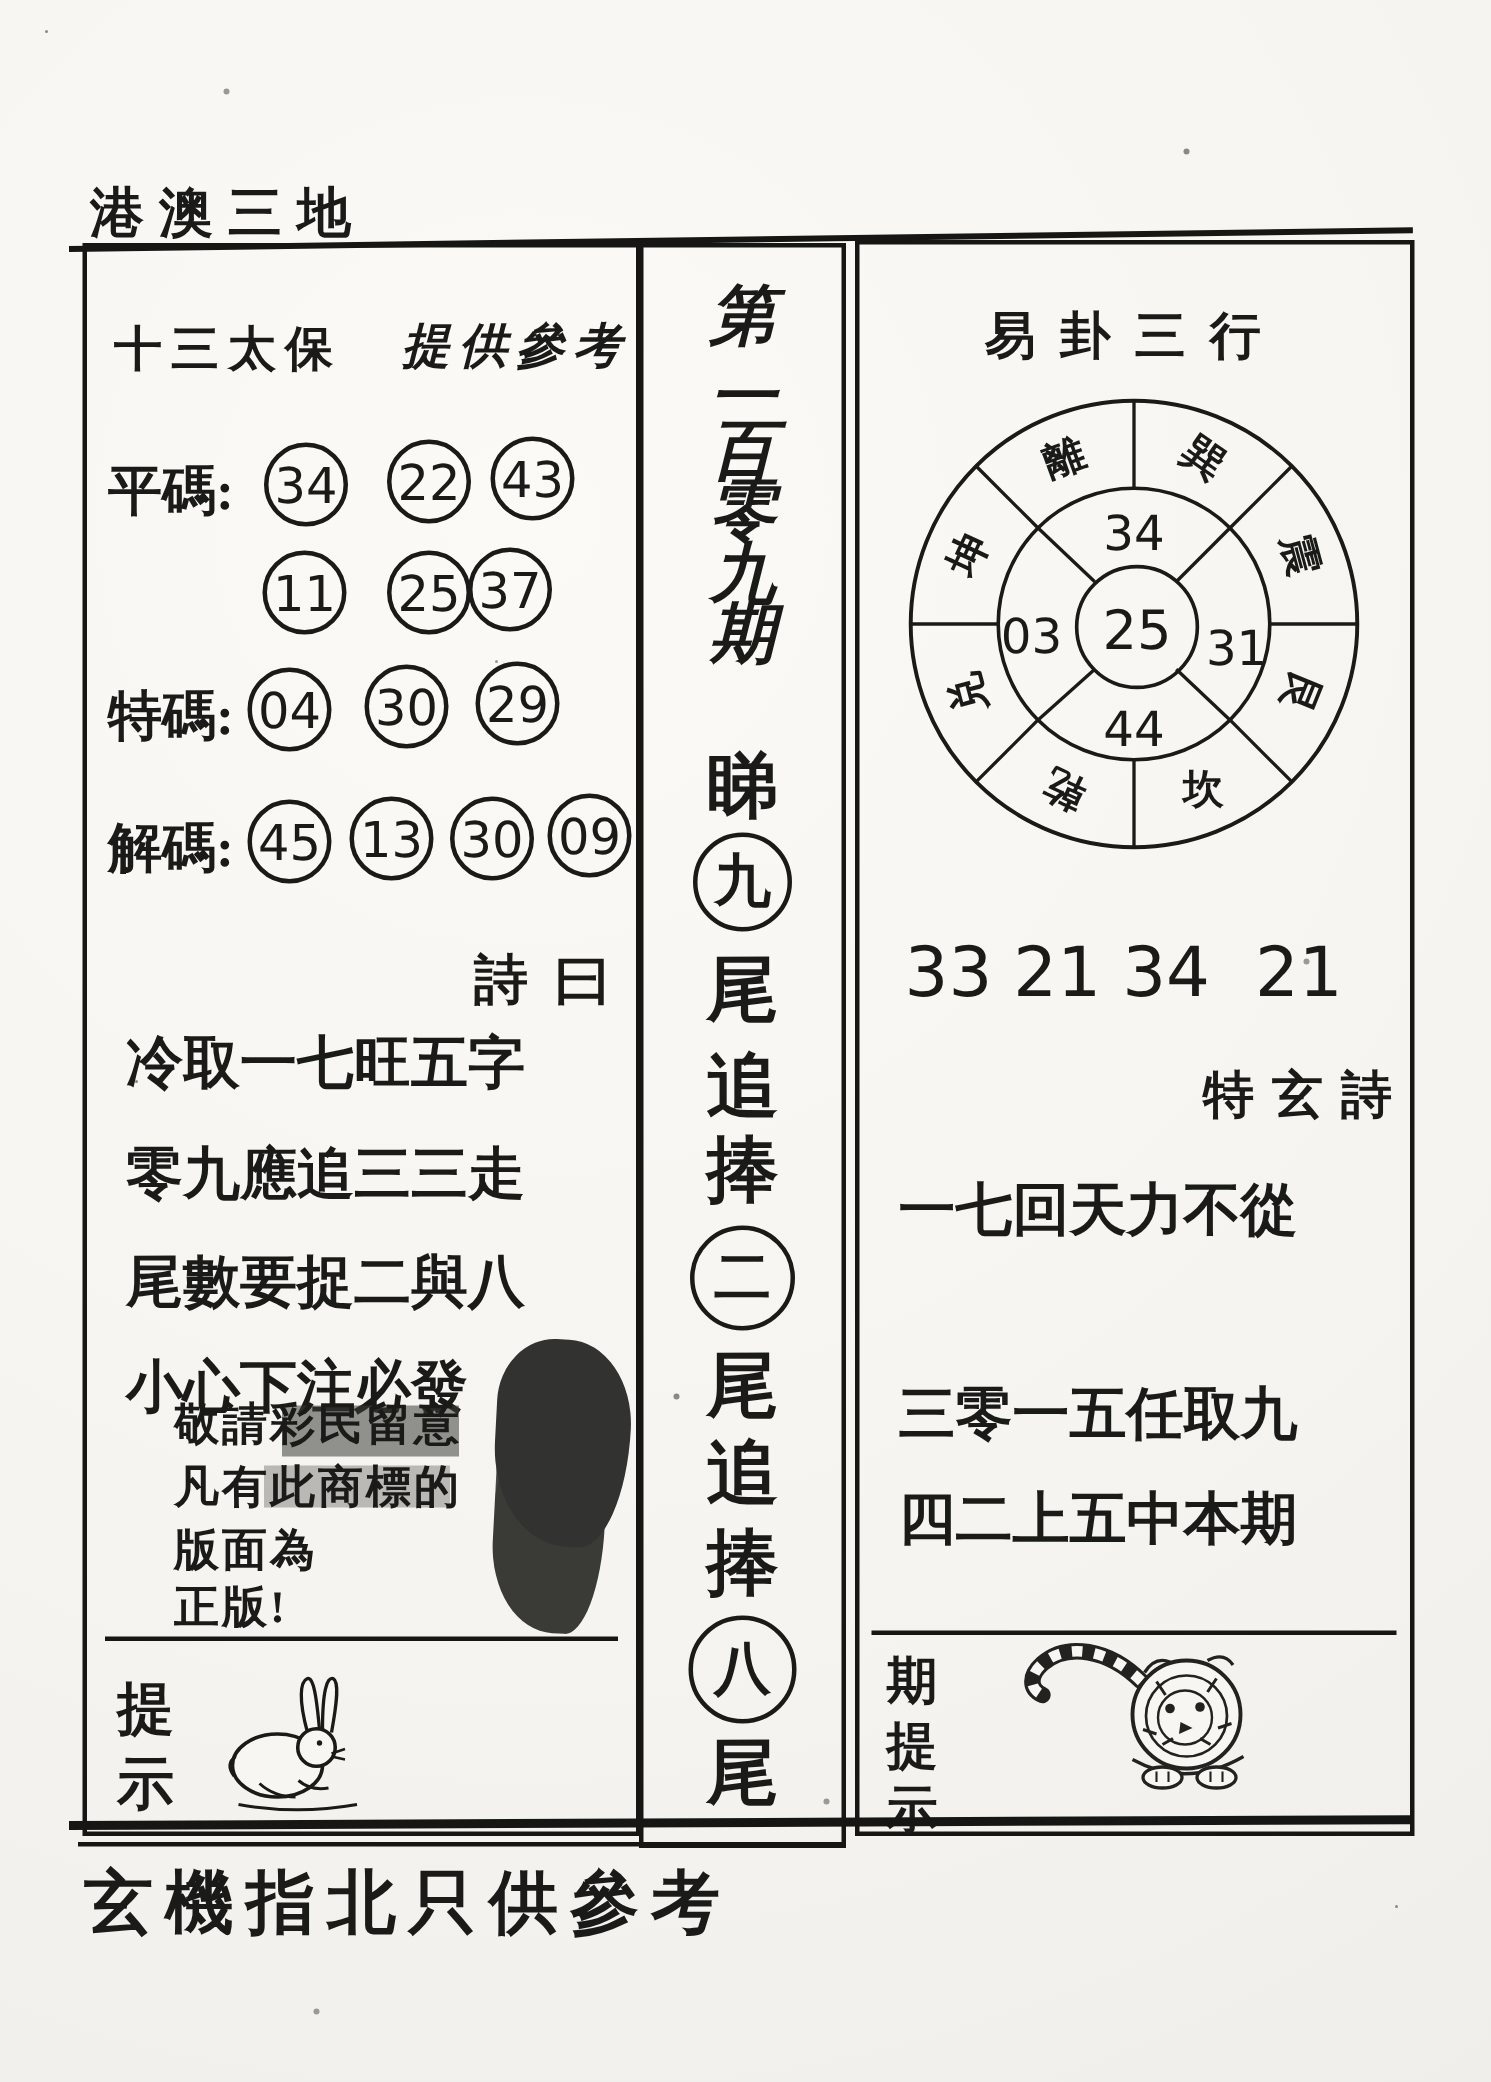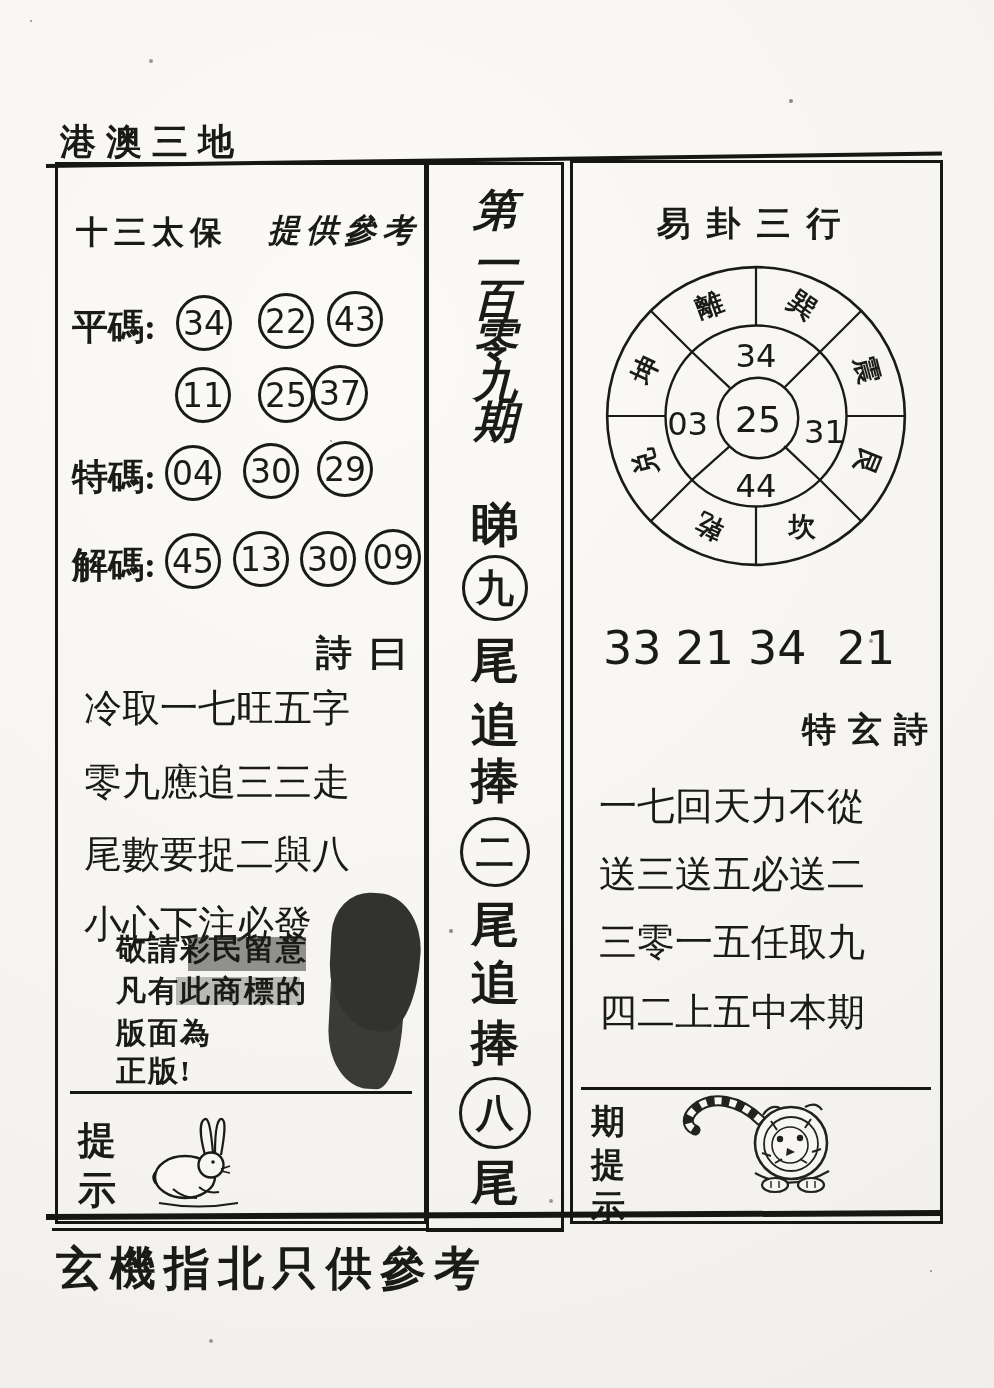--- a/index.html
+++ b/index.html
@@ -30,21 +30,21 @@
   .intro{font-size:32px;font-weight:600;letter-spacing:6px;white-space:nowrap;}
   .row-label{font-size:36px;font-weight:600;white-space:nowrap;}
   .num-circle{
     border:3px solid #1a1a18;border-radius:50%;
     width:56px;height:56px;box-sizing:border-box;
     display:flex;align-items:center;justify-content:center;
     font-family:"DejaVu Sans","Liberation Sans",sans-serif;
     font-size:33px;font-weight:500;background:transparent;
   }
   .poem-title{font-size:36px;font-weight:600;letter-spacing:18px;text-align:right;width:100%;}
-  .poem-line{display:flex;justify-content:space-between;font-size:38px;font-weight:400;white-space:nowrap;}
+  .poem-line{display:flex;justify-content:space-between;font-size:38px;font-weight:700;white-space:nowrap;}
   .notice-line{font-size:30px;font-weight:600;letter-spacing:2px;white-space:nowrap;}
   .stamp-blob{
     background:#242422;opacity:.93;
     border-radius:46% 54% 38% 62% / 34% 46% 64% 54%;
     box-shadow:-6px 66px 0 -8px #2c2c2a, -14px 30px 0 -16px #3a3a37;
     transform:rotate(3deg);
   }
   .overprint{background:#3c3c39;}
   .hint-vert{display:flex;flex-direction:column;font-size:38px;font-weight:600;line-height:1.32;}
   
@@ -205,21 +205,20 @@
       <text class="wheel-num" x="174" y="222" text-anchor="middle" dominant-baseline="central">44</text>
       <text class="wheel-center-num" x="176" y="156" text-anchor="middle" dominant-baseline="central">25</text>
     </svg>
 
     <div class="abs numbers-row" style="left:30px;top:458px;">
       <span>33</span><span>21</span><span>34</span><span>21</span>
     </div>
 
     <div class="abs sub-title" style="left:0;top:544px;">特玄詩</div>
     <div class="abs poem-line" style="left:26px;top:618px;width:316px;">一七回天力不從</div>
-    <div class="abs poem-line" style="left:26px;top:686px;width:316px;">送三送五必送二</div>
     <div class="abs poem-line" style="left:26px;top:754px;width:316px;">三零一五任取九</div>
     <div class="abs poem-line" style="left:26px;top:824px;width:316px;">四二上五中本期</div>
 
     <div class="abs rule" style="left:8px;top:924px;width:350px;height:3px;"></div>
 
     <div class="abs hint-vert" style="left:18px;top:938px;font-size:34px;line-height:1.26;">
       <span>期</span>
       <span>提</span>
       <span>示</span>
     </div>

